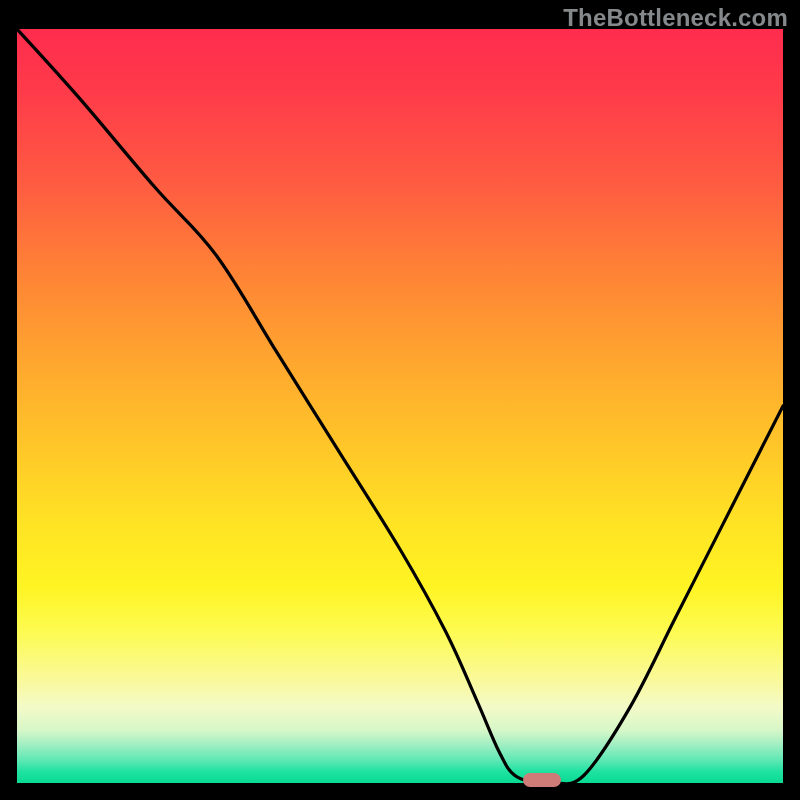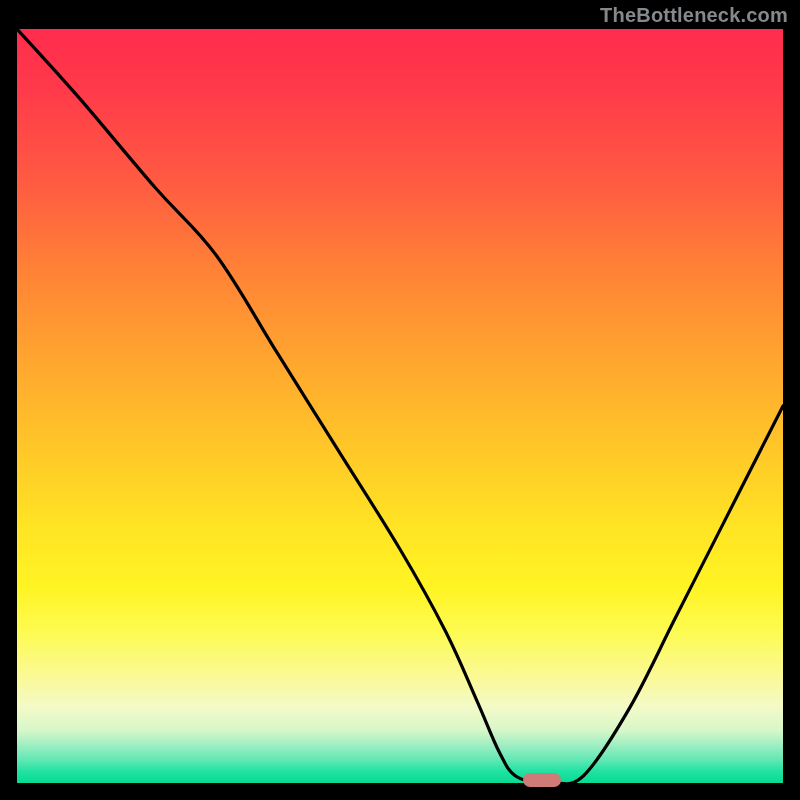--- a/index.html
+++ b/index.html
@@ -52,21 +52,21 @@
     width: 38px;
     height: 14px;
     border-radius: 7px;
     transform: translate(-50%, -50%);
   }
   .watermark {
     position: absolute;
     top: 4px;
     right: 12px;
     font-family: Arial, Helvetica, sans-serif;
-    font-size: 20px;
+    font-size: 24px;
     font-weight: bold;
     color: #86898b;
     letter-spacing: 0.2px;
   }
 </style>
 </head>
 <body>
 
 <div class="watermark">TheBottleneck.com</div>
 

